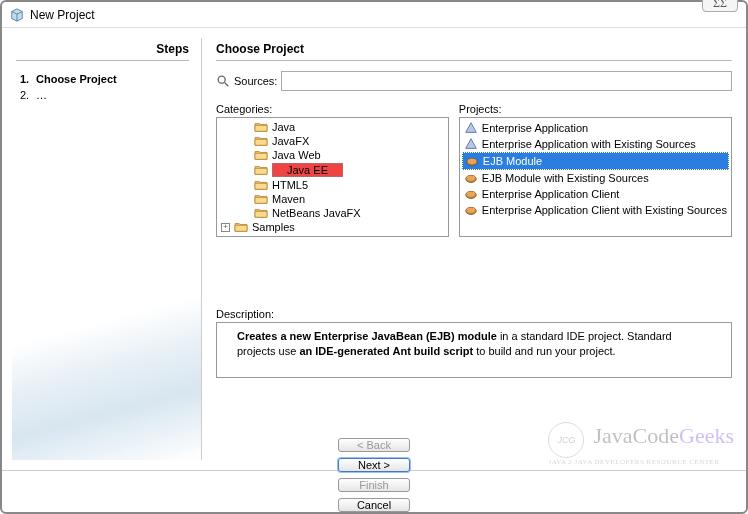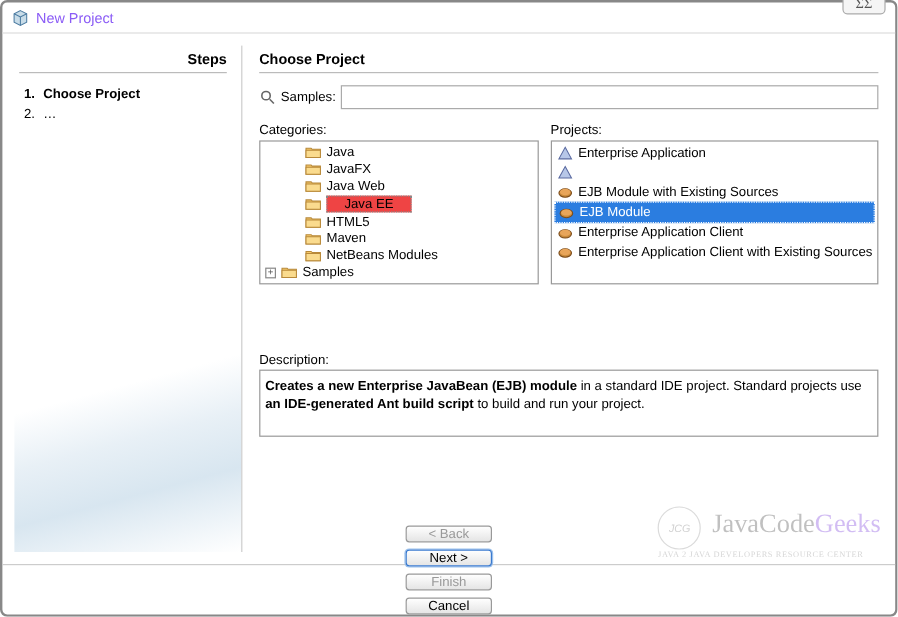--- a/index.html
+++ b/index.html
@@ -1,50 +1,50 @@
 <!DOCTYPE html>
 <html><head>
 <meta charset="utf-8">
 <style>
 * { box-sizing: border-box; margin: 0; padding: 0; }
 body { font-family: Tahoma, Arial, sans-serif; font-size: 11px; background: #fff; }
 .window { width: 748px; height: 514px; border: 2px solid #888; border-radius: 6px; background: #fff; position: relative; display: flex; flex-direction: column; }
 .titlebar { height: 26px; display: flex; align-items: center; padding: 0 8px; border-bottom: 1px solid #ddd; position: relative; }
 .titlebar .icon { width: 14px; height: 14px; margin-right: 6px; }
-.titlebar .title { font-size: 12px; color: #8b5cf6; }
+.titlebar .title { font-size: 12px; color: #000000; }
 .closebox { position: absolute; right: 8px; top: -8px; width: 36px; height: 18px; border: 1px solid #aaa; border-radius: 0 0 4px 4px; background: #f5f5f5; display: flex; align-items: center; justify-content: center; font-family: Georgia, serif; font-size: 12px; color: #555; }
 .content { flex: 1; display: flex; padding: 10px; gap: 0; }
 .steps-panel { width: 190px; padding: 4px 12px 4px 4px; border-right: 1px solid #ccc; position: relative; background: linear-gradient(165deg, #fff 0%, #fff 65%, #e8f0f6 75%, #d8e6f0 85%, #fff 100%); }
 .steps-panel h3 { font-size: 12px; font-weight: bold; margin-bottom: 4px; text-align: right; }
 .steps-panel hr { border: none; border-top: 1px solid #bbb; margin-bottom: 10px; }
 .steps-panel ol { list-style: none; padding-left: 4px; }
 .steps-panel li { padding: 2px 0; font-size: 11px; }
 .steps-panel li .num { display: inline-block; width: 16px; }
 .steps-panel li.current { font-weight: bold; }
 .main-panel { flex: 1; padding: 4px 4px 4px 14px; display: flex; flex-direction: column; }
 .main-panel h3 { font-size: 12px; font-weight: bold; margin-bottom: 4px; }
 .main-panel hr { border: none; border-top: 1px solid #bbb; margin-bottom: 10px; }
 .filter-row { display: flex; align-items: center; gap: 4px; margin-bottom: 12px; }
 .filter-row .mag { width: 14px; height: 14px; }
 .filter-row label { font-size: 11px; }
 .filter-row input { flex: 1; height: 20px; border: 1px solid #aaa; padding: 0 4px; font-size: 11px; }
-.two-col { display: flex; gap: 10px; margin-bottom: 10px; }
+.two-col { display: flex; gap: 10px; margin-bottom: 24px; }
 .col { flex: 1; display: flex; flex-direction: column; }
 .col-label { font-size: 11px; margin-bottom: 2px; }
 .listbox { flex: 1; border: 1px solid #999; background: #fff; height: 210px; overflow: auto; padding: 2px; }
 .tree-item, .proj-item { display: flex; align-items: center; gap: 4px; padding: 1px 2px; font-size: 11px; white-space: nowrap; cursor: default; }
 .tree-item .exp { width: 9px; height: 9px; border: 1px solid #888; display: inline-flex; align-items: center; justify-content: center; font-size: 8px; line-height: 1; color: #555; background: #fff; }
 .tree-item .exp-empty { width: 11px; display: inline-block; }
 .tree-item.selected span.lbl { background: #ef4444; border: 1px dotted #888; padding: 0 14px; }
 .tree-item .indent { display: inline-block; width: 14px; }
 .folder-icon { width: 14px; height: 12px; }
 .proj-item.selected { background: #2b7de0; color: #fff; border: 1px dotted #fff; }
 .proj-icon { width: 14px; height: 14px; flex-shrink: 0; }
 .desc-label { font-size: 11px; margin-bottom: 2px; margin-top: 47px; }
-.desc-box { border: 1px solid #999; background: #fff; padding: 6px 4px; font-size: 11px; line-height: 1.4; height: 56px; }
+.desc-box { border: 1px solid #999; background: #fff; padding: 6px 20px; font-size: 11px; line-height: 1.4; height: 56px; }
 .button-bar { height: 42px; border-top: 1px solid #ccc; display: flex; align-items: center; justify-content: flex-end; gap: 6px; padding: 0 14px; flex-direction: column; }
 .button-bar button { min-width: 72px; height: 23px; font-size: 11px; border: 1px solid #999; border-radius: 3px; background: linear-gradient(#fefefe, #e5e5e5); cursor: pointer; }
 .button-bar button:disabled { color: #999; cursor: default; }
 .button-bar button.default { border: 1px solid #3a7acf; box-shadow: 0 0 0 1px #9cc1ec; }
 .watermark { position: absolute; right: 12px; bottom: 46px; opacity: 0.3; pointer-events: none; }
 .watermark-text { font-family: Georgia, serif; font-size: 22px; color: #333; }
 .watermark-text .geeks { color: #6d28d9; }
 .watermark-sub { font-size: 7px; color: #777; letter-spacing: 0.5px; }
 .jcg-circle { width: 36px; height: 36px; border: 1px solid #888; border-radius: 50%; display: inline-flex; align-items: center; justify-content: center; font-size: 9px; color: #666; font-style: italic; margin-right: 6px; vertical-align: middle; }
 </style>
@@ -76,21 +76,21 @@
 
     <div class="main-panel">
       <h3>Choose Project</h3>
       <hr>
 
       <div class="filter-row">
         <svg class="mag" viewBox="0 0 16 16">
           <circle cx="6.5" cy="6.5" r="4" fill="none" stroke="#666" stroke-width="1.5"></circle>
           <line x1="10" y1="10" x2="14" y2="14" stroke="#666" stroke-width="1.5"></line>
         </svg>
-        <label>Samples:</label>
+        <label>Sources:</label>
         <input type="text" value="" style="">
       </div>
 
       <div class="two-col">
         <div class="col">
           <div class="col-label">Categories:</div>
           <div class="listbox" id="categories-box">
               <div class="tree-item">
                 <span class="indent"></span>
                 <span class="exp-empty"></span>
@@ -145,21 +145,21 @@
                 </svg>
                 <span class="lbl">Maven</span>
               </div>
               <div class="tree-item">
                 <span class="indent"></span>
                 <span class="exp-empty"></span>
                 <svg class="folder-icon" viewBox="0 0 16 14">
                   <path d="M1,3 L6,3 L7,4 L15,4 L15,12 L1,12 Z" fill="#f5c768" stroke="#b8893a"></path>
                   <path d="M1,5 L15,5 L15,12 L1,12 Z" fill="#fadb8e" stroke="#b8893a"></path>
                 </svg>
-                <span class="lbl">NetBeans Modules</span>
+                <span class="lbl">NetBeans JavaFX</span>
               </div>
               <div class="tree-item">
                 <span class="exp">+</span>
                 <svg class="folder-icon" viewBox="0 0 16 14">
                   <path d="M1,3 L6,3 L7,4 L15,4 L15,12 L1,12 Z" fill="#f5c768" stroke="#b8893a"></path>
                   <path d="M1,5 L15,5 L15,12 L1,12 Z" fill="#fadb8e" stroke="#b8893a"></path>
                 </svg>
                 <span class="lbl">Samples</span>
               </div>
             </div>
@@ -170,34 +170,35 @@
               <div class="proj-item">
                 <svg class="proj-icon" viewBox="0 0 16 16">
                   <polygon points="8,2 14,13 2,13" fill="#b7c7e8" stroke="#5a6aa0"></polygon>
                 </svg>
                 <span>Enterprise Application</span>
               </div>
               <div class="proj-item">
                 <svg class="proj-icon" viewBox="0 0 16 16">
                   <polygon points="8,2 14,13 2,13" fill="#b7c7e8" stroke="#5a6aa0"></polygon>
                 </svg>
+                <span>Enterprise Application with Existing Sources</span>
+              </div>
+              <div class="proj-item selected">
+                <svg class="proj-icon" viewBox="0 0 16 16">
+                  <ellipse cx="8" cy="9" rx="6" ry="4" fill="#c98a3a" stroke="#7a4a1a"></ellipse>
+                  <ellipse cx="8" cy="8" rx="5" ry="3" fill="#e8a55a"></ellipse>
+                </svg>
+                <span>EJB Module</span>
               </div>
               <div class="proj-item">
                 <svg class="proj-icon" viewBox="0 0 16 16">
                   <ellipse cx="8" cy="9" rx="6" ry="4" fill="#c98a3a" stroke="#7a4a1a"></ellipse>
                   <ellipse cx="8" cy="8" rx="5" ry="3" fill="#e8a55a"></ellipse>
                 </svg>
                 <span>EJB Module with Existing Sources</span>
-              </div>
-              <div class="proj-item selected">
-                <svg class="proj-icon" viewBox="0 0 16 16">
-                  <ellipse cx="8" cy="9" rx="6" ry="4" fill="#c98a3a" stroke="#7a4a1a"></ellipse>
-                  <ellipse cx="8" cy="8" rx="5" ry="3" fill="#e8a55a"></ellipse>
-                </svg>
-                <span>EJB Module</span>
               </div>
               <div class="proj-item">
                 <svg class="proj-icon" viewBox="0 0 16 16">
                   <ellipse cx="8" cy="9" rx="6" ry="4" fill="#c98a3a" stroke="#7a4a1a"></ellipse>
                   <ellipse cx="8" cy="8" rx="5" ry="3" fill="#e8a55a"></ellipse>
                 </svg>
                 <span>Enterprise Application Client</span>
               </div>
               <div class="proj-item">
                 <svg class="proj-icon" viewBox="0 0 16 16">

